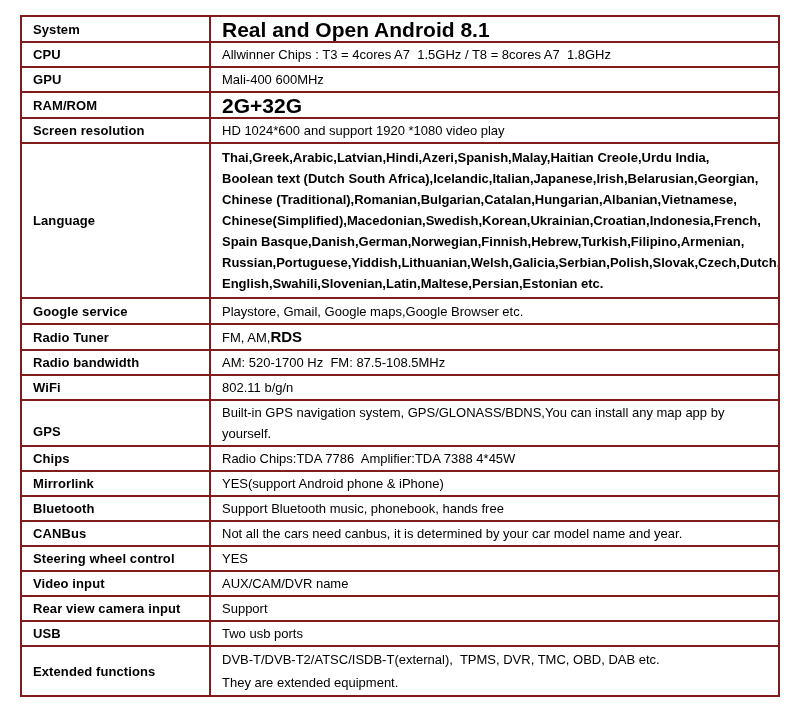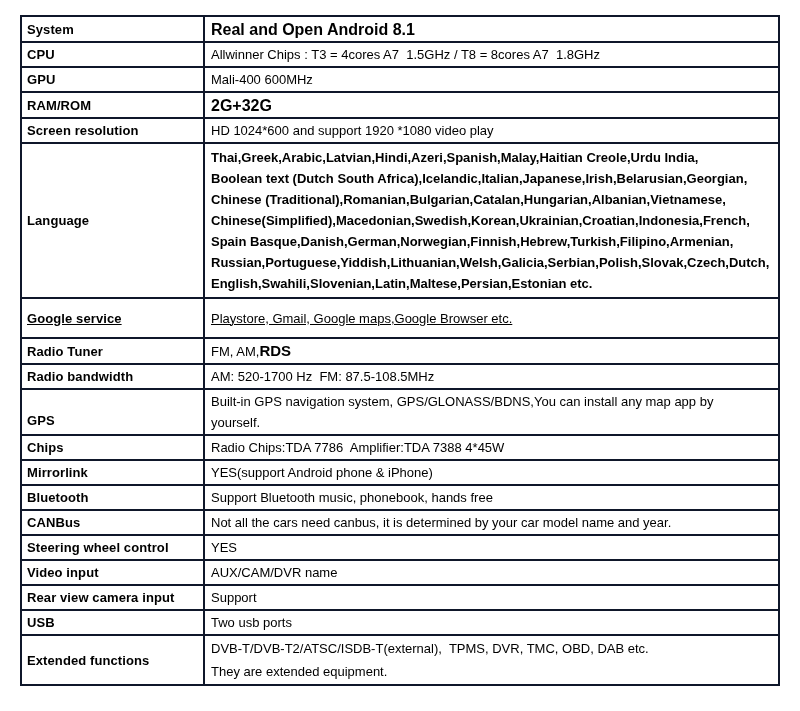--- a/index.html
+++ b/index.html
@@ -17,41 +17,42 @@
     left: 20px;
     width: 760px;
   }
   table.spec {
     border-collapse: collapse;
     table-layout: fixed;
     width: 760px;
     background: #ffffff;
   }
   table.spec td {
-    border: 2px solid #0f172a;
+    border: 2px solid #7f1d1d;
     font-size: 13px;
     line-height: 21px;
     vertical-align: middle;
     overflow: hidden;
+    padding-left: 11px;
   }
   td.label {
     width: 173px;
     font-weight: bold;
     font-size: 13.5px;
     padding: 1px 3px 1px 5px;
     letter-spacing: 0.1px;
   }
   td.value {
     padding: 1px 4px 1px 6px;
     white-space: pre-wrap;
   }
   tr.std   { height: 23px; }
   tr.big   { height: 26px; }
-  tr.big td.value { font-weight: bold; font-size: 16px; }
-  tr.gsvc  { height: 40px; text-decoration: underline; }
+  tr.big td.value { font-weight: bold; font-size: 21px; }
+  tr.gsvc  { height: 26px; }
   tr.gps   { height: 43px; }
   tr.gps td.label { vertical-align: bottom; padding-bottom: 3px; }
   tr.gps td.value { vertical-align: top; }
   tr.lang td.value { vertical-align: top; padding-top: 3px; padding-bottom: 3px; font-weight: bold; }
   tr.ext   { height: 47px; }
   tr.ext td.value { line-height: 23px; }
   .bold-part { font-weight: bold; font-size: 15px; }
 </style>
 </head>
 <body>
@@ -94,20 +95,24 @@
       <td class="value">Playstore, Gmail, Google maps,Google Browser etc.</td>
     </tr>
     <tr class="std">
       <td class="label">Radio Tuner</td>
       <td class="value"><span>FM, AM,</span><span class="bold-part">RDS</span></td>
     </tr>
     <tr class="std">
       <td class="label">Radio bandwidth</td>
       <td class="value">AM: 520-1700 Hz  FM: 87.5-108.5MHz</td>
     </tr>
+    <tr class="std">
+      <td class="label">WiFi</td>
+      <td class="value">802.11 b/g/n</td>
+    </tr>
     <tr class="gps">
       <td class="label">GPS</td>
       <td class="value">Built-in GPS navigation system, GPS/GLONASS/BDNS,You can install any map app by
 yourself.</td>
     </tr>
     <tr class="std">
       <td class="label">Chips</td>
       <td class="value">Radio Chips:TDA 7786  Amplifier:TDA 7388 4*45W</td>
     </tr>
     <tr class="std">

